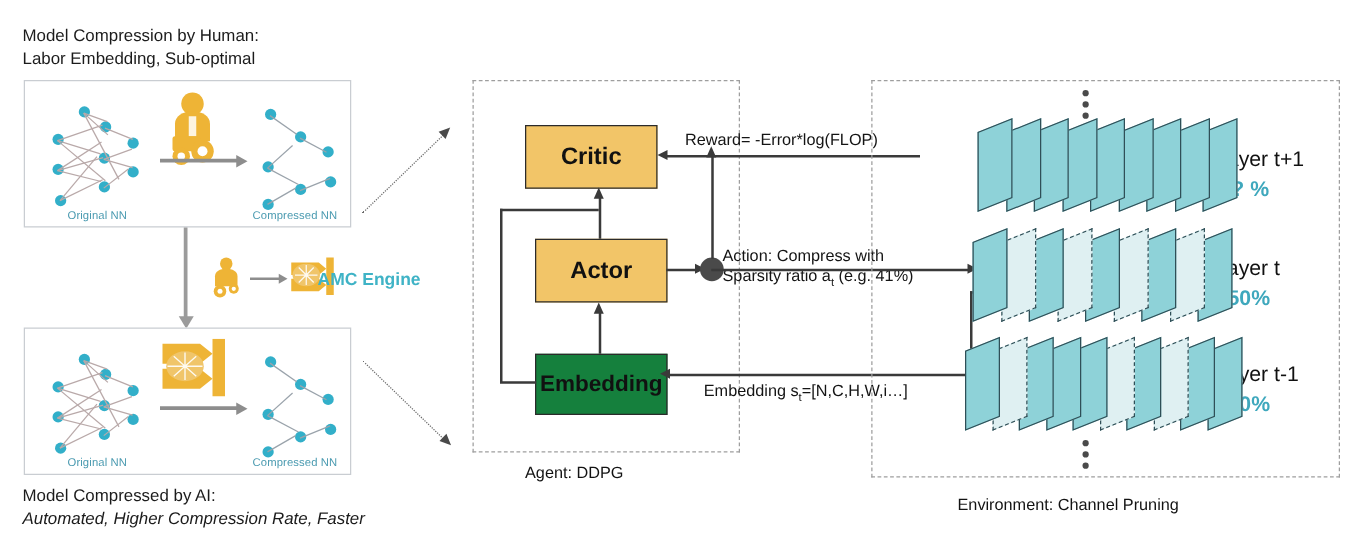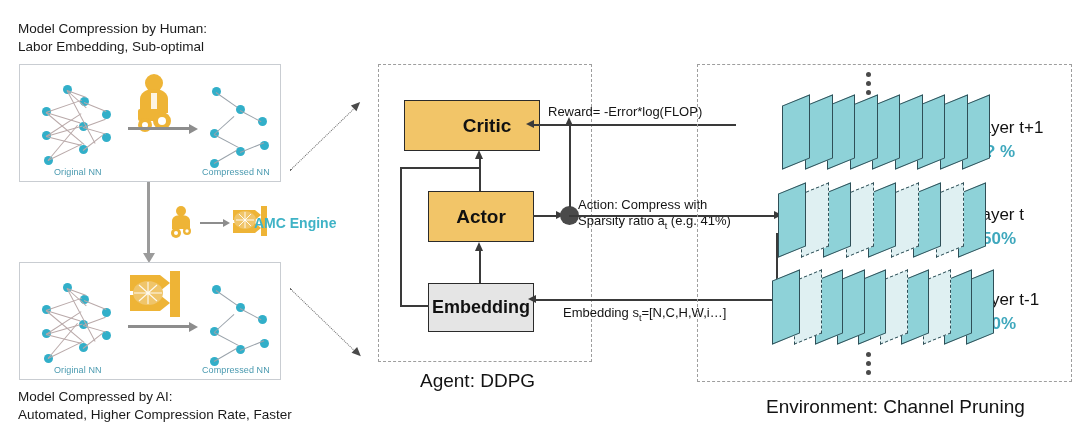--- a/index.html
+++ b/index.html
@@ -27,21 +27,21 @@
   .smallarrow:after{content:"";position:absolute;right:-6px;top:-3px;
      border-left:7px solid #8d8d8d;border-top:4px solid transparent;border-bottom:4px solid transparent;}
 
   
   .dashpanel{position:absolute;border:1.5px dashed #9e9e9e;background:transparent;}
 
   
   .blk{position:absolute;border:1.6px solid #2b2b2b;display:flex;align-items:center;
        justify-content:center;font-weight:bold;font-size:19px;color:#111;}
   .blk.y{background:#f2c568;}
-  .blk.b{background:#e5e5e5;}
+  .blk.b{background:#15803d;}
 
   
   .ln{position:absolute;background:#3a3a3a;}
   .hln{height:1.6px;}
   .vln{width:1.6px;}
   .ar-r:after{content:"";position:absolute;right:-7px;top:-3.7px;
      border-left:8px solid #3a3a3a;border-top:4.5px solid transparent;border-bottom:4.5px solid transparent;}
   .ar-l:after{content:"";position:absolute;left:-7px;top:-3.7px;
      border-right:8px solid #3a3a3a;border-top:4.5px solid transparent;border-bottom:4.5px solid transparent;}
   .ar-u:after{content:"";position:absolute;top:-8px;left:-3.7px;
@@ -55,21 +55,21 @@
   .slabwrap{position:absolute;}
   .slab{position:absolute;width:26px;height:62px;
         background:#8ed2d8;border:1.6px solid #2f4f57;
         transform:skewY(-22deg);}
   .slab.pruned{background:#dff0f2;border:1.6px dashed #2f4f57;}
   .layname{position:absolute;font-size:17px;color:#111;white-space:nowrap;}
   .laypct{position:absolute;font-size:17px;font-weight:bold;color:#3fa8bd;white-space:nowrap;}
   .vdots{position:absolute;}
   .vdots i{display:block;width:5px;height:5px;border-radius:50%;background:#4a4a4a;margin-bottom:4px;}
 
-  .botcap{position:absolute;font-size:19px;color:#131313;white-space:nowrap;}
+  .botcap{position:absolute;font-size:13px;color:#131313;white-space:nowrap;}
 
   
   .diag{position:absolute;height:0;border-top:1.6px dotted #6b6b6b;transform-origin:0 50%;}
   .diag:after{content:"";position:absolute;right:-6px;top:-5px;
     border-left:9px solid #4a4a4a;border-top:4.5px solid transparent;border-bottom:4.5px solid transparent;}
 </style>
 </head>
 <body>
 
 <div class="cap abs" style="left:18px;top:20px;">Model Compression by Human:</div>
@@ -201,28 +201,28 @@
   <div class="edge c" style="left:194px;top:69px;width:27px;transform:rotate(-42deg);"></div>
   <div class="edge c" style="left:194px;top:69px;width:28px;transform:rotate(28deg);"></div>
   <div class="edge c" style="left:194px;top:98px;width:26px;transform:rotate(-30deg);"></div>
   <div class="edge c" style="left:220px;top:87px;width:26px;transform:rotate(-22deg);"></div>
 
   <div class="nnlabel" style="left:34px;top:102px;">Original NN</div>
   <div class="nnlabel" style="left:182px;top:102px;">Compressed NN</div>
 </div>
 
 <div class="cap abs" style="left:18px;top:388px;">Model Compressed by AI:</div>
-<div class="cap abs" style="left:18px;top:406px;">Automated, Higher Compression Rate, Faster</div>
+<div class="cap abs" style="left:18px;top:406px;font-style:italic;">Automated, Higher Compression Rate, Faster</div>
 
 <div class="diag" style="left:290px;top:170px;width:92px;transform:rotate(-44deg);"></div>
 <div class="diag" style="left:290px;top:288px;width:92px;transform:rotate(44deg);"></div>
 
 <div class="dashpanel" style="left:378px;top:64px;width:212px;height:296px;"></div>
 
-<div class="blk y" style="left:404px;top:100px;width:104px;height:49px;padding-left:30px;">Critic</div>
+<div class="blk y" style="left:420px;top:100px;width:104px;height:49px;">Critic</div>
 <div class="blk y" style="left:428px;top:191px;width:104px;height:49px;text-align:center;">Actor</div>
 <div class="blk b" style="left:428px;top:283px;width:104px;height:47px;font-size:18px;">Embedding</div>
 
 <div class="ln vln ar-u" style="left:479px;top:250px;height:33px;"></div>
 
 <div class="ln vln ar-u" style="left:479px;top:158px;height:33px;"></div>
 
 <div class="ln hln" style="left:400px;top:305px;width:29px;"></div>
 <div class="ln vln" style="left:400px;top:167px;height:139px;"></div>
 <div class="ln hln" style="left:400px;top:167px;width:79px;"></div>

